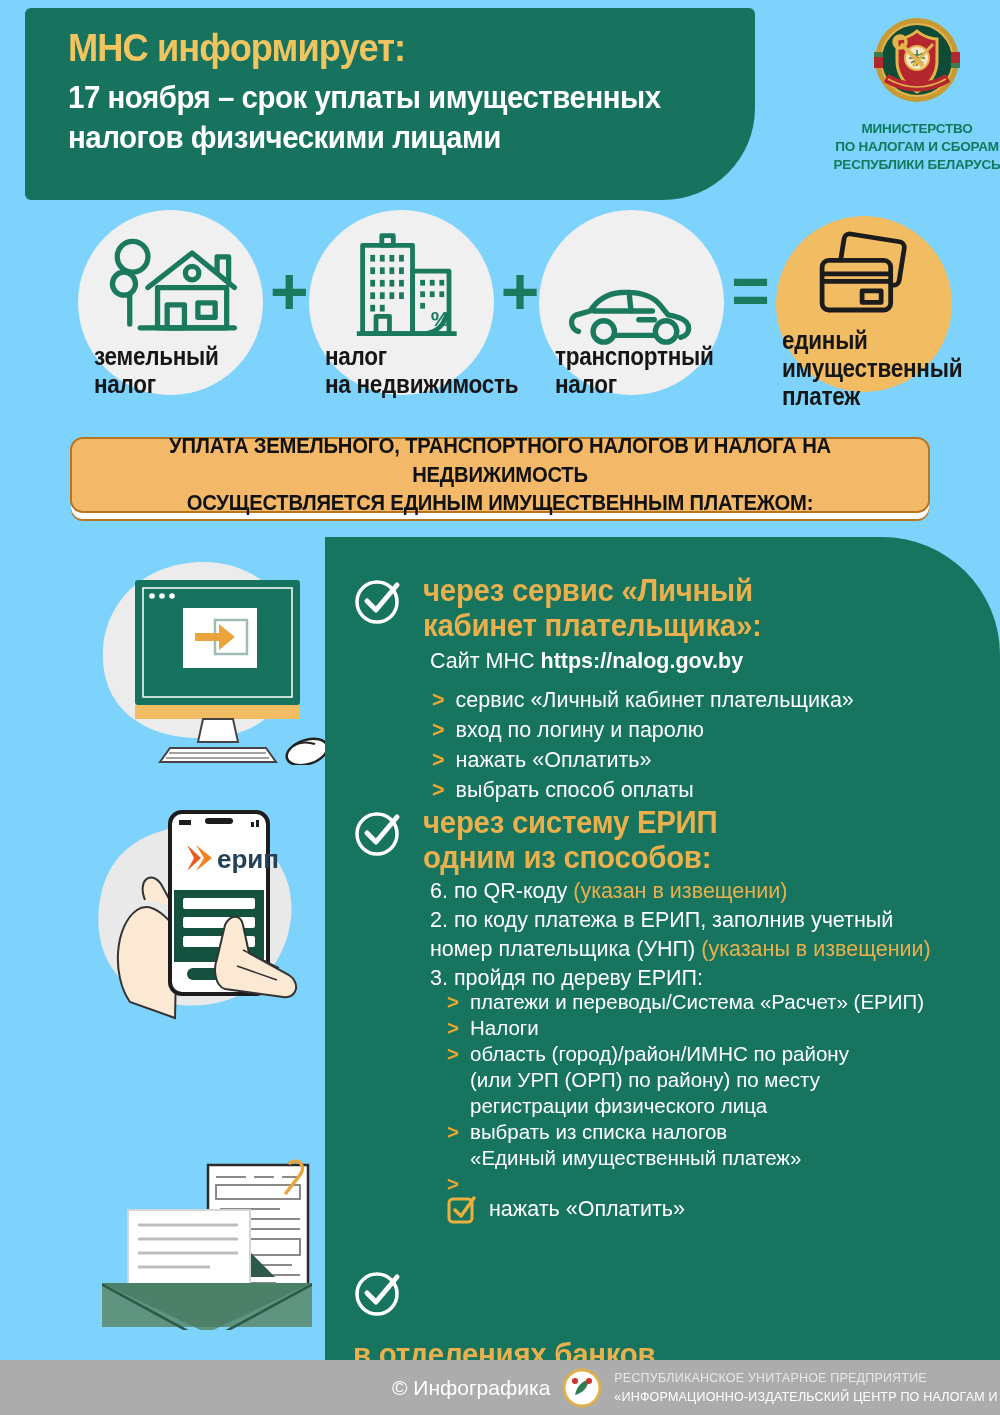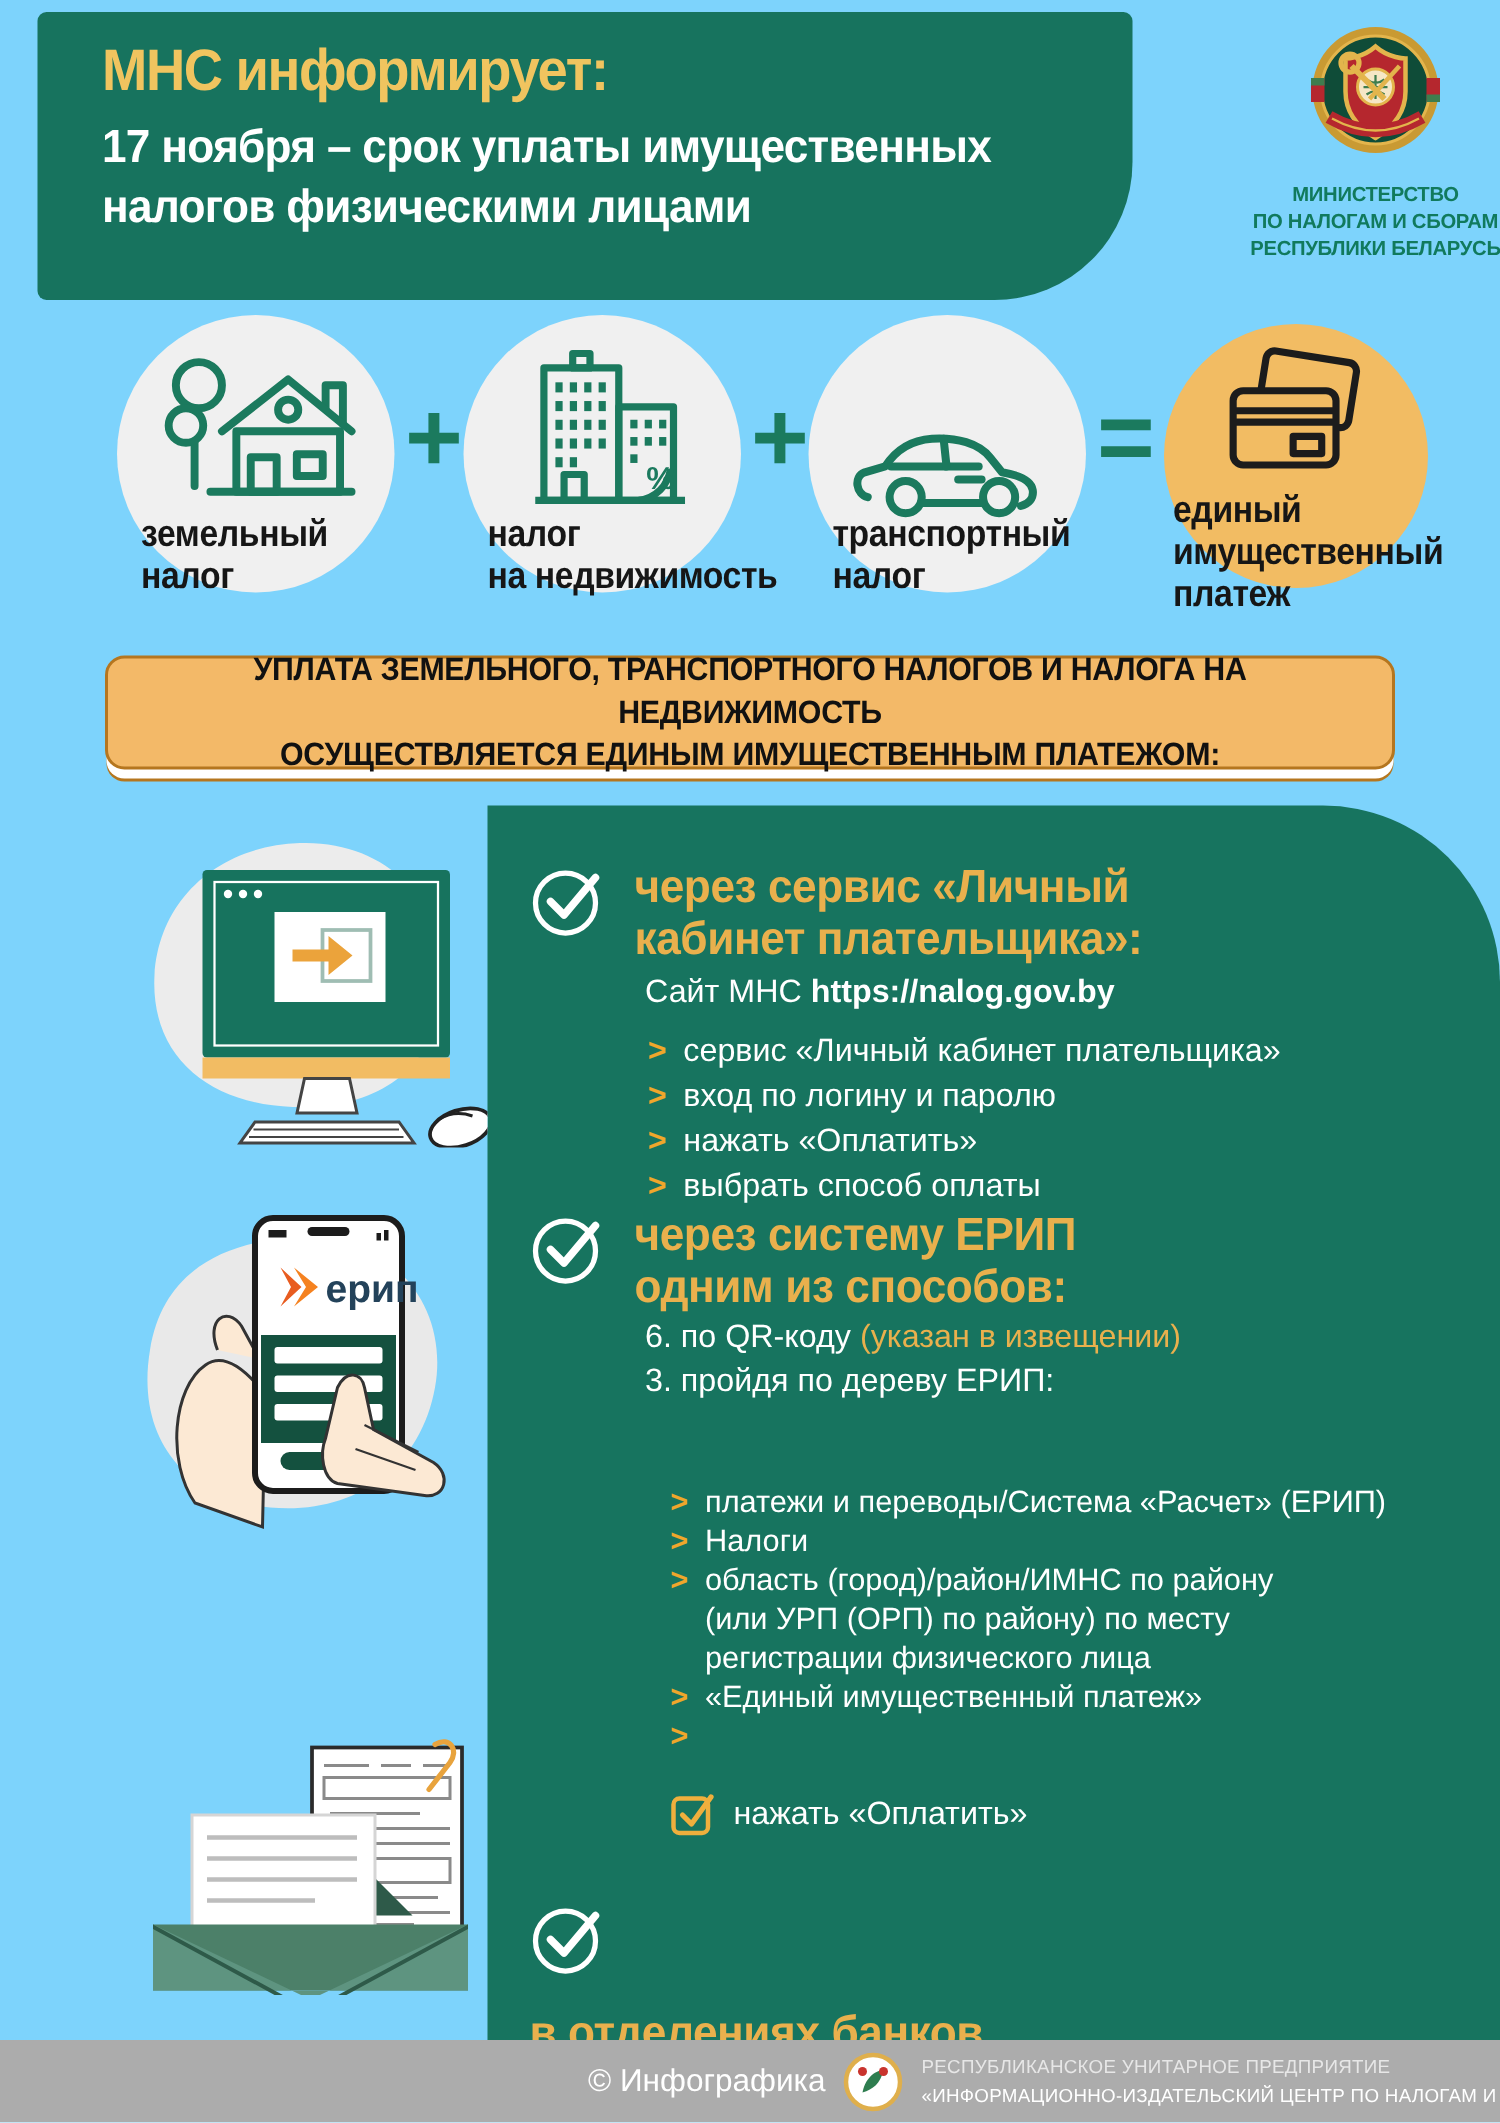--- a/index.html
+++ b/index.html
@@ -272,20 +272,24 @@
         <span style="display:block">через систему ЕРИП</span>
         <span style="display:block">одним из способов:</span>
       </div>
     </div>
 
     <div class="numbered">
       <div>
         <span>6. по QR-коду </span><span class="gold-note">(указан в извещении)</span>
       </div>
       <div>
+        <span style="display:block">2. по коду платежа в ЕРИП, заполнив учетный</span>
+        <span><span>номер плательщика (УНП) </span><span class="gold-note">(указаны в извещении)</span></span>
+      </div>
+      <div>
         <span>3. пройдя по дереву ЕРИП:</span>
       </div>
     </div>
 
     <div class="bullets2">
       <div class="bullet small">
           <span class="mark">&gt;</span>
         <div>
             <span style="display:block">платежи и переводы/Система «Расчет» (ЕРИП)</span>
           </div>
@@ -300,20 +304,21 @@
           <span class="mark">&gt;</span>
         <div>
           <span style="display:block">область (город)/район/ИМНС по району</span>
           <span style="display:block">(или УРП (ОРП) по району) по месту</span>
           <span style="display:block">регистрации физического лица</span>
         </div>
       </div>
       <div class="bullet small">
           <span class="mark">&gt;</span>
         <div>
+          <span style="display:block">выбрать из списка налогов</span>
           <span style="display:block">«Единый имущественный платеж»</span>
         </div>
       </div>
       <div class="bullet small">
           <span class="mark">&gt;</span>
       </div>
     </div>
 
     <div class="final-step">
       <svg width="30" height="30" viewBox="0 0 30 30">

